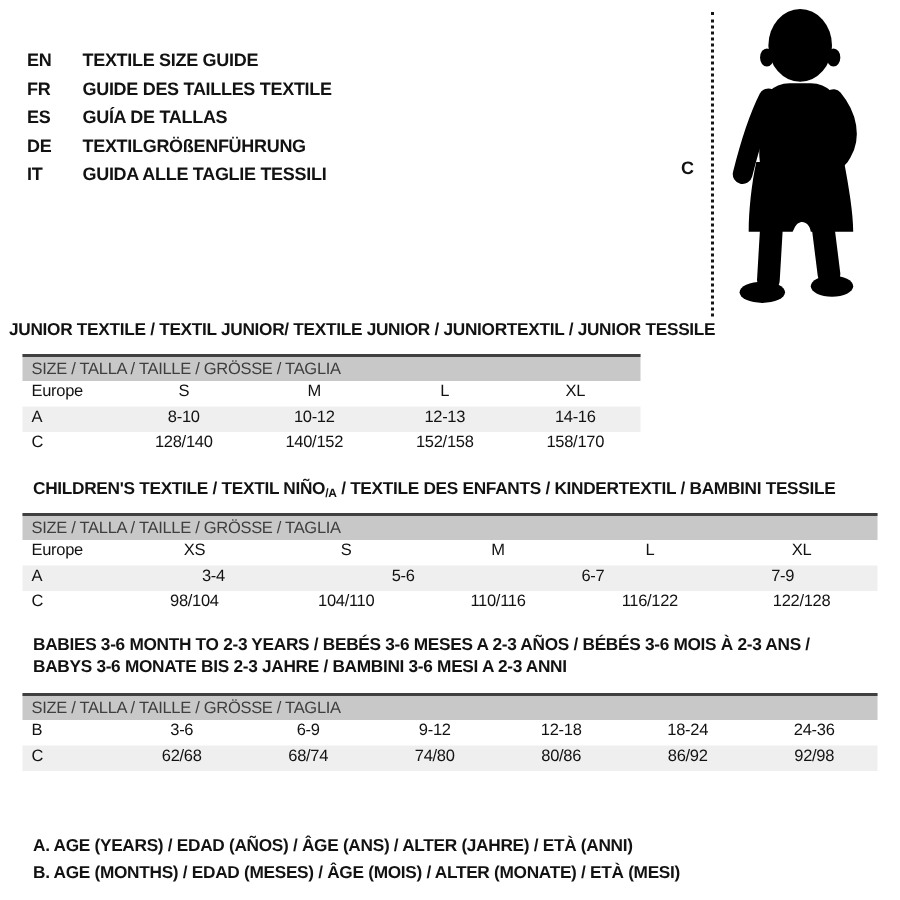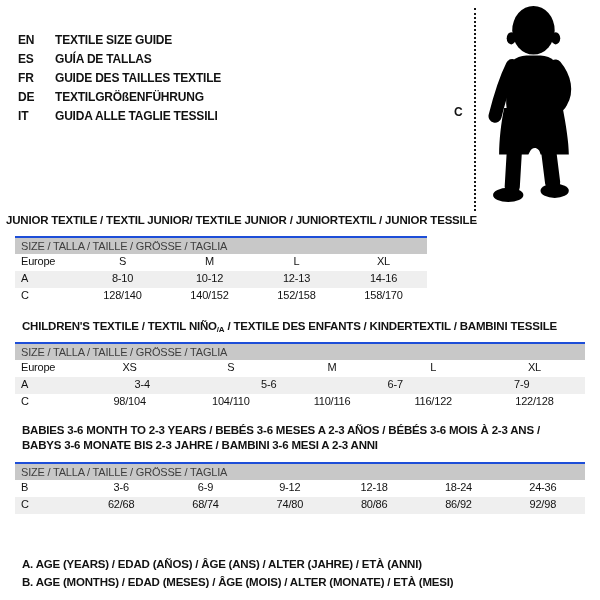--- a/index.html
+++ b/index.html
@@ -19,47 +19,47 @@
   .c-label{left:454px;top:105px;font-size:12px;font-weight:bold;}
   .baby-svg{left:481px;top:5px;}
 
   
   .sec-title{font-size:11.5px;font-weight:bold;letter-spacing:-0.2px;line-height:15px;white-space:nowrap;}
   .sub{font-size:8px;vertical-align:-2px;}
 
   
   .tbl{left:15px;}
   .size-bar{
-    background:#c8c8c8;border-top:2px solid #1d4ed8;color:#3e3e3e;
+    background:#c8c8c8;border-top:2px solid #404040;color:#3e3e3e;
     font-size:11px;line-height:14px;padding:1px 0 1px 6px;letter-spacing:-0.2px;
   }
   .trow{display:flex;height:17px;line-height:15px;font-size:11px;letter-spacing:-0.2px;}
   .trow.striped{background:#efefef;}
   .tcell{flex:1;text-align:center;}
   .tcell.label{flex:0 0 58px;text-align:left;padding-left:6px;}
 
   
   .legend{left:22px;top:537px;margin-top:19px;}
   .legend-line{font-size:11.5px;font-weight:bold;line-height:17.5px;letter-spacing:-0.2px;white-space:nowrap;}
 </style>
 </head>
 <body>
 
 <div class="abs lang-block">
   <div class="lang-row">
     <span class="lang-code">EN</span>
     <span>TEXTILE SIZE GUIDE</span>
   </div>
   <div class="lang-row">
+    <span class="lang-code">FR</span>
+    <span>GUIDE DES TAILLES TEXTILE</span>
+  </div>
+  <div class="lang-row">
     <span class="lang-code">ES</span>
     <span>GUÍA DE TALLAS</span>
-  </div>
-  <div class="lang-row">
-    <span class="lang-code">FR</span>
-    <span>GUIDE DES TAILLES TEXTILE</span>
   </div>
   <div class="lang-row">
     <span class="lang-code">DE</span>
     <span>TEXTILGRÖßENFÜHRUNG</span>
   </div>
   <div class="lang-row">
     <span class="lang-code">IT</span>
     <span>GUIDA ALLE TAGLIE TESSILI</span>
   </div>
 </div>

